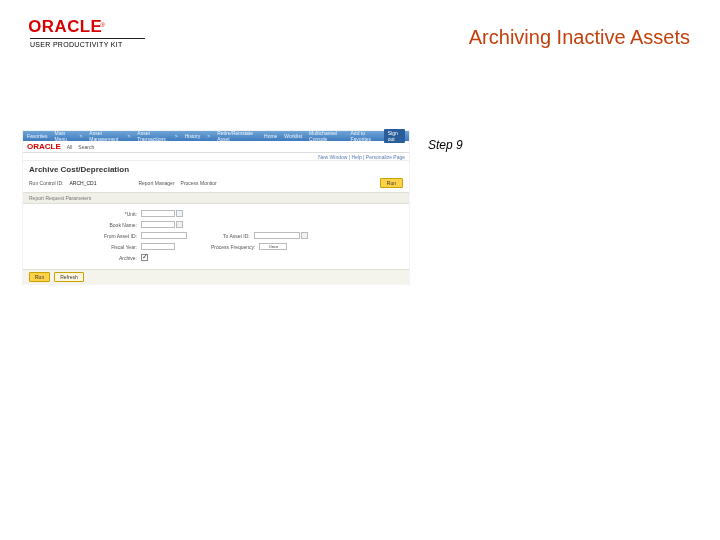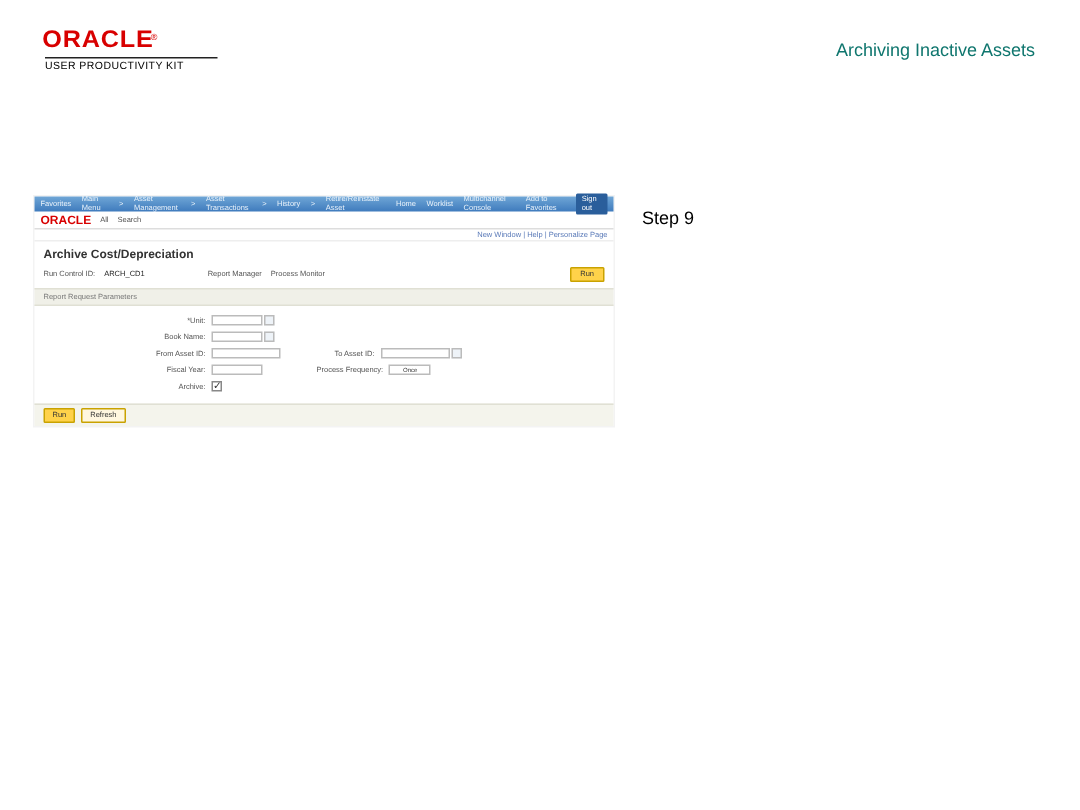--- a/index.html
+++ b/index.html
@@ -44,37 +44,38 @@
     font-size: 7px;
     letter-spacing: 0.3px;
     color: #000;
     margin-top: 2px;
   }
 
   .page-title {
     position: absolute;
     top: 26px;
     right: 30px;
-    font-size: 12px;
-    color: #0f766e;
+    font-size: 20px;
+    color: #c2410c;
     text-align: right;
   }
 
   
   .instructions {
     position: absolute;
     top: 138px;
     left: 428px;
     width: 260px;
     font-size: 12px;
     line-height: 1.25;
     color: #000;
   }
   .instructions .step {
     margin-bottom: 14px;
+    font-style: italic;
   }
   .instructions .body .bold { font-weight: bold; }
 
   
   .app {
     position: absolute;
     top: 130px;
     left: 22px;
     width: 388px;
     border: 1px solid #f3f3f3;

